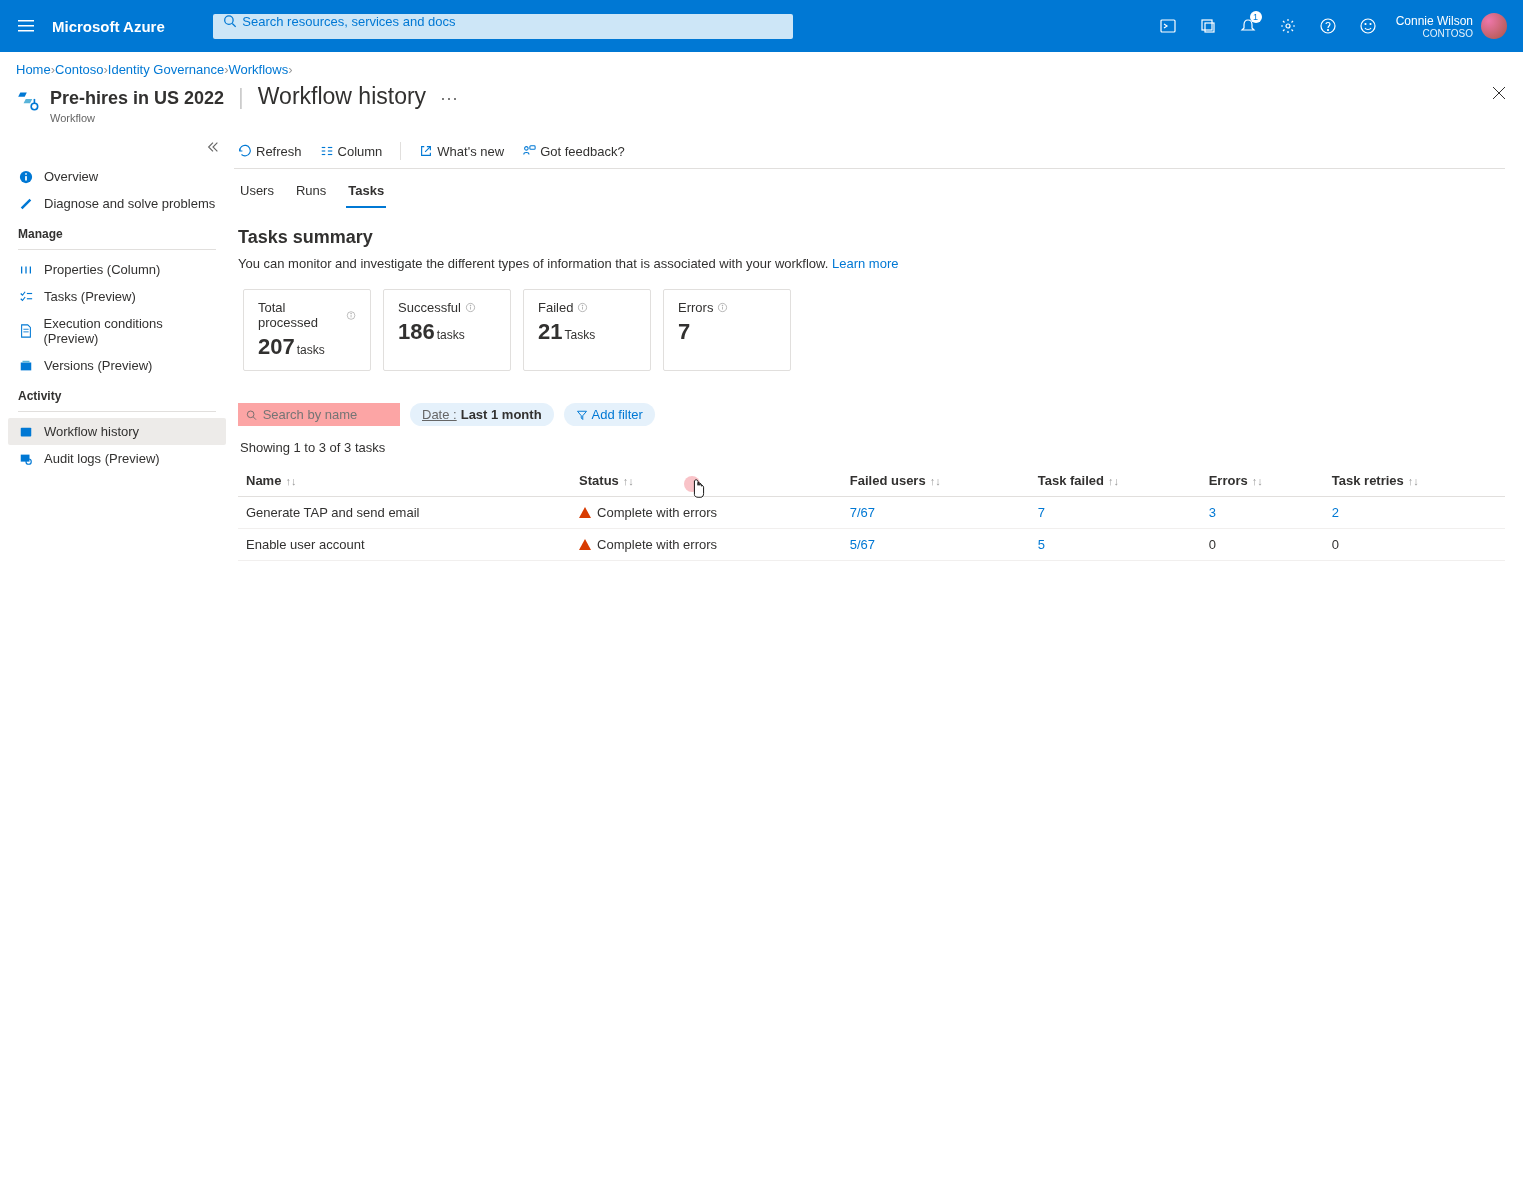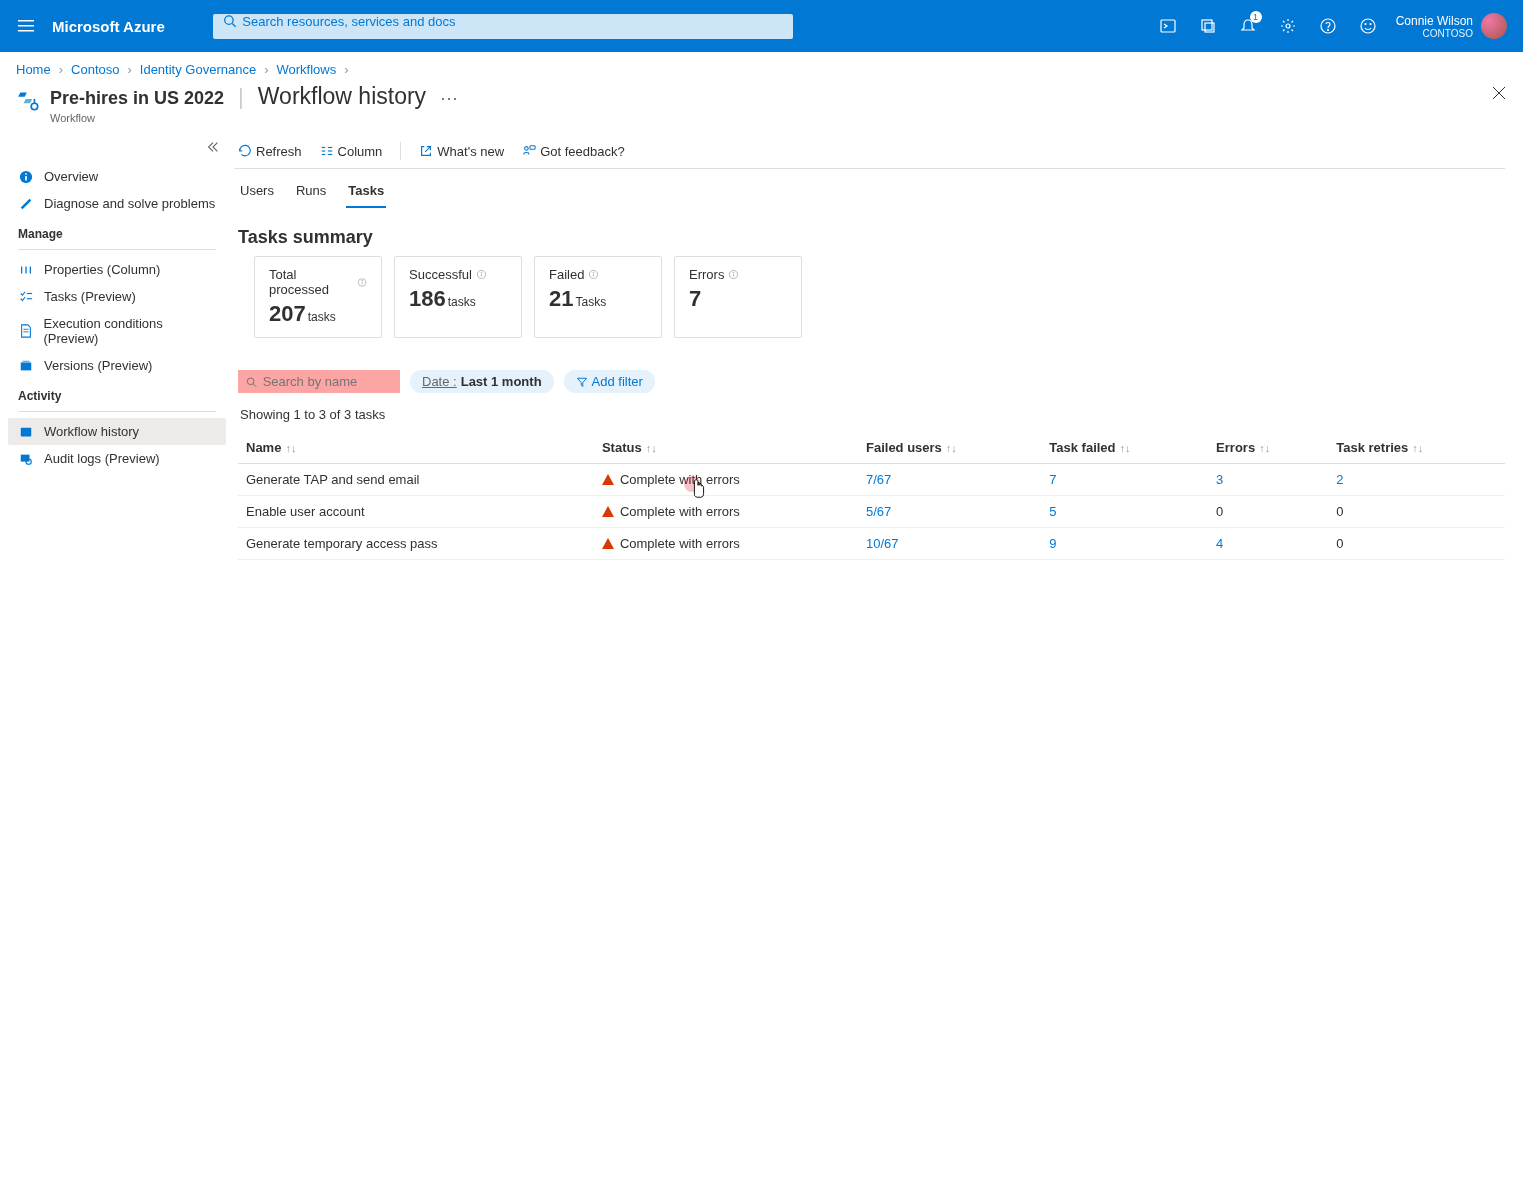--- a/index.html
+++ b/index.html
@@ -16,21 +16,21 @@
 .topbar-spacer { flex: 1; }
 .topbar-icon { width: 40px; height: 36px; display: flex; align-items: center; justify-content: center; cursor: pointer; position: relative; }
 .topbar-badge { position: absolute; top: 3px; right: 6px; background: #fff; color: #0078d4; font-size: 9px; border-radius: 8px; min-width: 12px; height: 12px; line-height: 12px; text-align: center; }
 .topbar-user { display: flex; align-items: center; padding: 0 8px; cursor: pointer; }
 .topbar-user-text { text-align: right; margin-right: 8px; }
 .topbar-user-text .name { font-size: 12px; }
 .topbar-user-text .tenant { font-size: 10px; opacity: .9; }
 .avatar { width: 26px; height: 26px; border-radius: 50%; background: radial-gradient(circle at 30% 30%, #e7a, #a54); }
 
 
-.breadcrumb { padding: 10px 16px 6px; font-size: 13px; display: flex; align-items: center; gap: 8px; }
+.breadcrumb { padding: 10px 16px 6px; font-size: 13px; display: flex; align-items: center; }
 .breadcrumb a { color: #0078d4; text-decoration: none; }
 .breadcrumb .sep { color: #999; }
 
 
 .blade-header { display: flex; align-items: flex-start; padding: 0 16px 10px; position: relative; }
 .blade-resource-icon { width: 26px; height: 26px; margin-top: 4px; margin-right: 8px; }
 .blade-title-wrap { flex: 1; display: flex; align-items: baseline; }
 .blade-title { font-size: 18px; font-weight: 600; }
 .blade-title-sep { margin: 0 14px; color: #ccc; font-size: 22px; font-weight: 300; }
 .blade-subpage { font-size: 23px; font-weight: 400; }
@@ -57,21 +57,21 @@
 .cmd-sep { width: 1px; background: #e1dfdd; height: 18px; }
 
 .tabs { display: flex; gap: 18px; padding: 10px 4px 0; border-bottom: 1px solid transparent; }
 .tab { padding: 4px 2px 8px; cursor: pointer; font-size: 13px; }
 .tab.active { border-bottom: 2px solid #0078d4; font-weight: 600; }
 
 .section-title { font-size: 18px; font-weight: 600; margin: 18px 0 8px 4px; }
 .section-desc { font-size: 13px; color: #323130; margin: 0 0 18px 4px; }
 .section-desc a { color: #0078d4; text-decoration: none; }
 
-.cards { display: flex; gap: 12px; margin-left: 20px; }
+.cards { display: flex; gap: 12px; margin-left: 9px; }
 .card { border: 1px solid #e1dfdd; border-radius: 2px; padding: 10px 14px; width: 128px; }
 .card-label { font-size: 13px; color: #323130; display: flex; align-items: center; gap: 4px; }
 .card-value { font-size: 22px; font-weight: 600; margin-top: 4px; }
 .card-unit { font-size: 12px; font-weight: 400; margin-left: 2px; }
 
 .filter-row { display: flex; align-items: center; gap: 10px; margin: 32px 0 14px 4px; }
 .search-by-name { background: #fca5a5; display: flex; align-items: center; padding: 4px 8px; width: 162px; gap: 6px; color: #666; }
 .search-by-name input { border: none; outline: none; background: transparent; font-size: 13px; width: 100%; }
 .pill { background: #e5f1fb; border-radius: 12px; padding: 4px 12px; font-size: 13px; display: flex; align-items: center; gap: 4px; cursor: pointer; }
 .pill .k { color: #666; text-decoration: underline; }
@@ -327,20 +327,23 @@
       </div>
     </div>
 
     <div class="tabs">
       <div class="tab">Users</div>
       <div class="tab">Runs</div>
       <div class="tab active">Tasks</div>
     </div>
 
     <div class="section-title">Tasks summary</div>
+    <div class="section-desc">
+      <span>You can monitor and investigate the different types of information that is associated with your workflow. </span><a href="#">Learn more</a>
+    </div>
 
     <div class="cards">
       <div class="card">
         <div class="card-label">
             <span>Total processed</span> 
             <svg width="11" height="11" viewBox="0 0 16 16" fill="none" stroke="#999">
               <circle cx="8" cy="8" r="6"></circle>
               <line x1="8" y1="7" x2="8" y2="11"></line>
               <circle cx="8" cy="5" r="0.5" fill="#999"></circle>
             </svg>
@@ -435,33 +438,20 @@
               <div class="status-cell">
                 <span class="warn-tri"></span>
                 <span>Complete with errors</span>
               </div>
             </td>
           <td><a href="#">5/67</a></td>
           <td><a href="#">5</a></td>
           <td>0</td>
           <td>0</td>
         </tr>
-        <tr>
-          <td>Generate temporary access pass</td>
-          <td>
-              <div class="status-cell">
-                <span class="warn-tri"></span>
-                <span>Complete with errors</span>
-              </div>
-            </td>
-          <td><a href="#">10/67</a></td>
-          <td><a href="#">9</a></td>
-          <td><a href="#">4</a></td>
-          <td>0</td>
-        </tr>
       </tbody>
     </table>
   </div>
 </div>
 
 <div class="cursor-dot"></div>
 <svg class="cursor-overlay" viewBox="0 0 24 24">
     <path fill="#fff" stroke="#000" stroke-width="1" d="M7 3 L7 18 C7 20 9 21 11 21 L14 21 C16 21 17 19 17 17 L17 10 C17 9 16 8 15 8 C15 8 15 9 15 9 L15 8 C15 7 14 6 13 6 L13 8 L13 6 C13 5 12 5 11 5 L11 8 L11 4 C11 3 10 2 9 2 C8 2 7 3 7 3 Z"></path>
   </svg>
 

